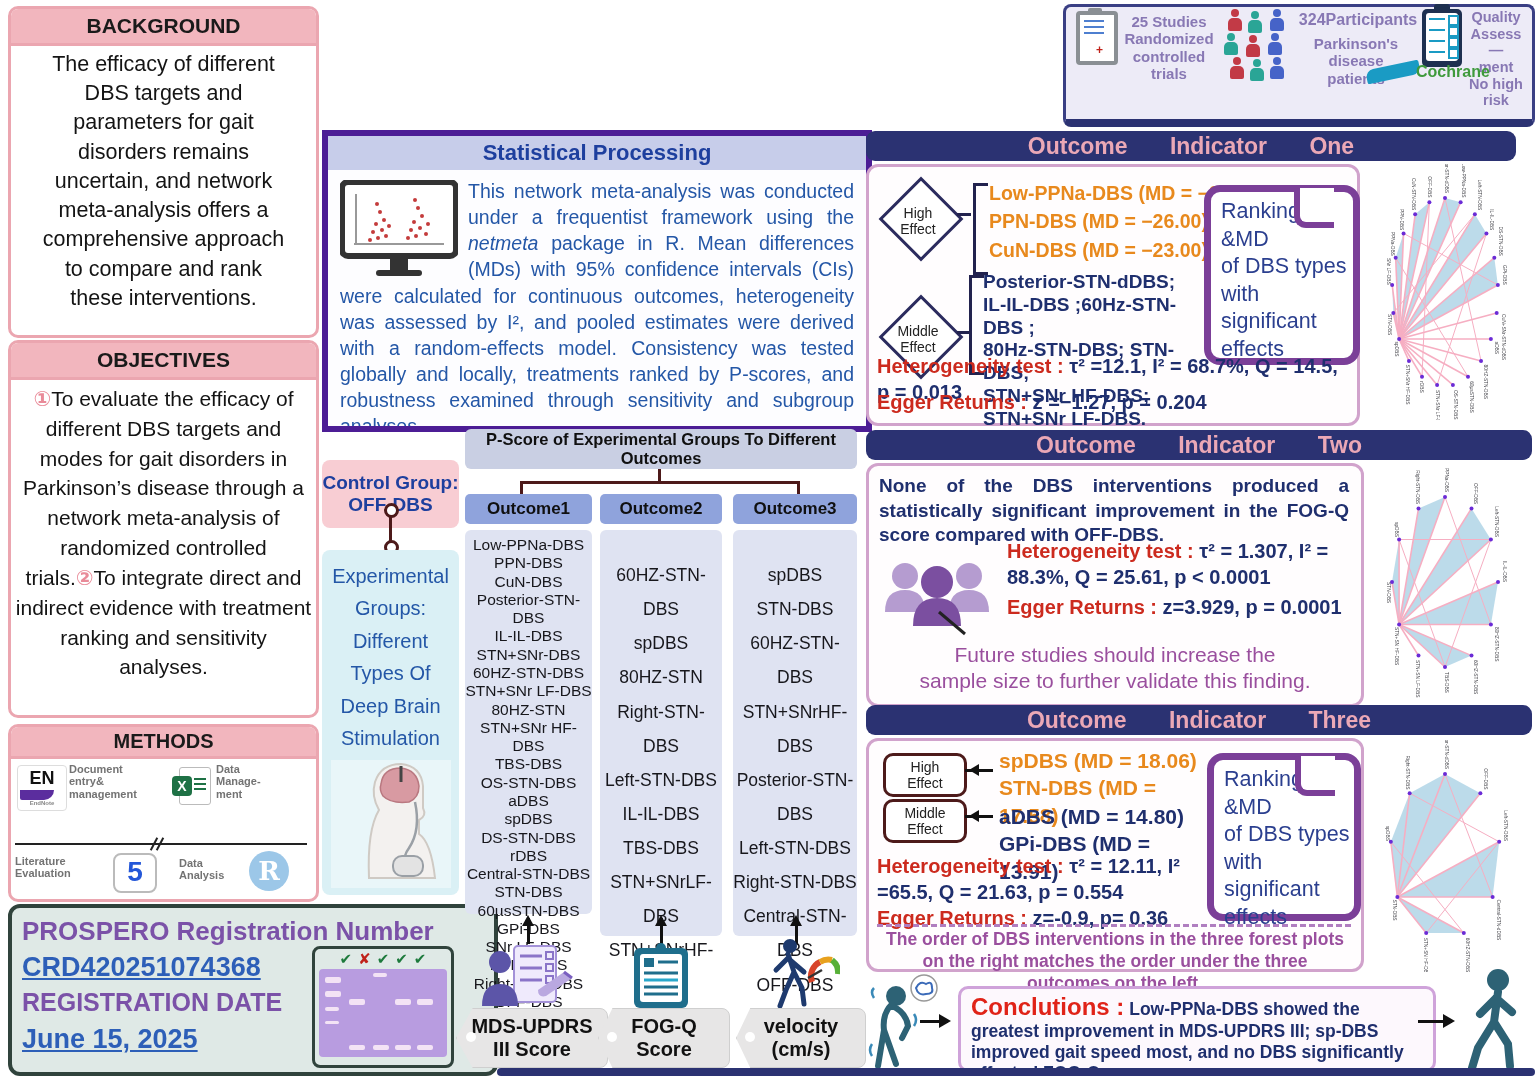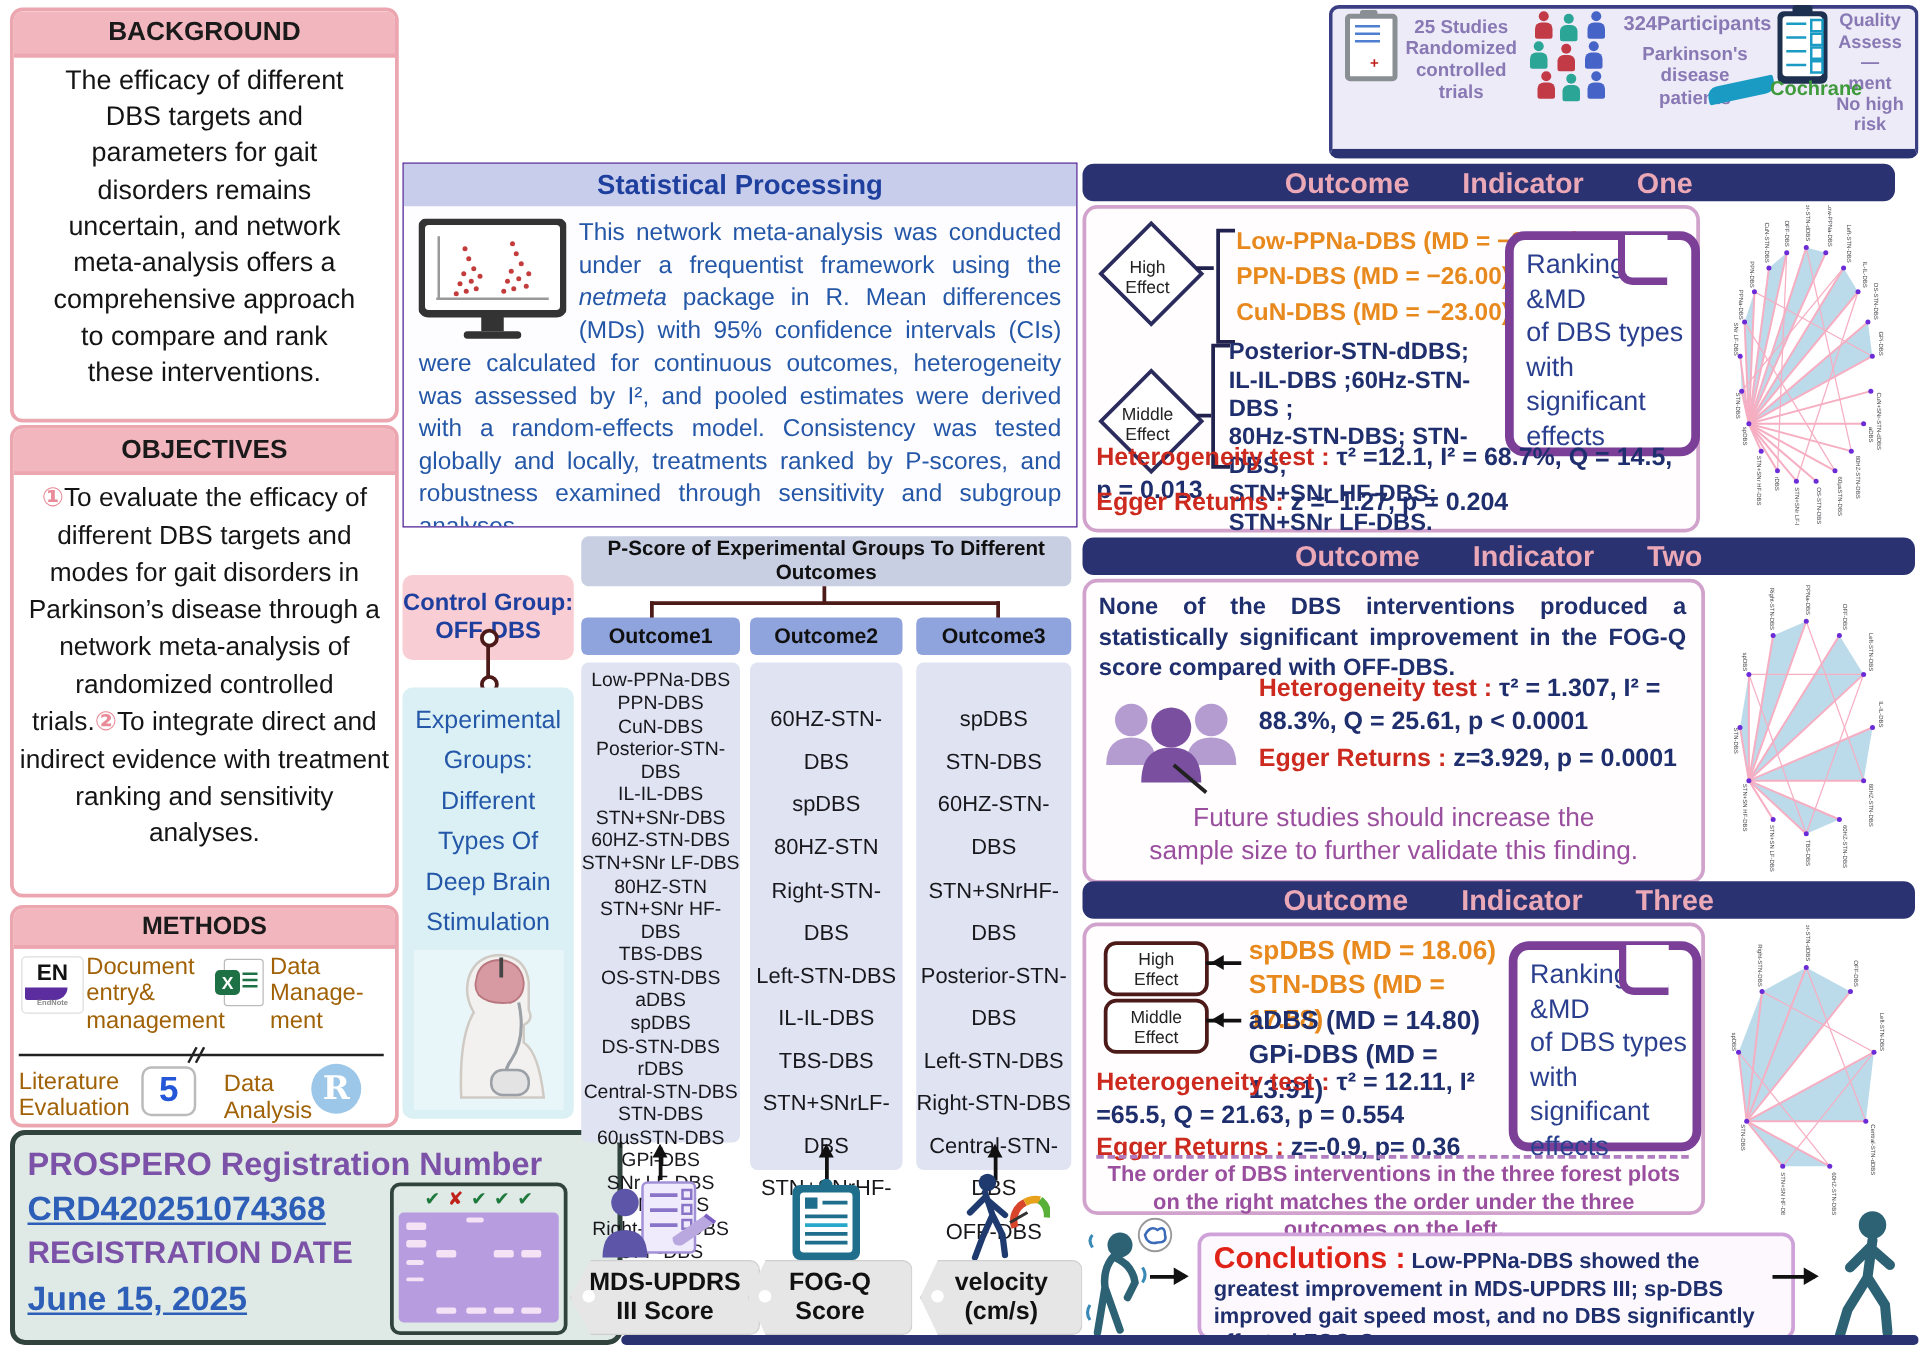--- a/index.html
+++ b/index.html
@@ -15,21 +15,21 @@
   .circnum{color:#e98b99;font-weight:bold;}
   
   .titlebox{background:#e9e7f5;border:4px solid #4e2c80;border-radius:12px;
             color:#1e3f9e;text-align:center;font-size:28px;line-height:1.38;
             display:flex;align-items:center;justify-content:center;}
   
   .charbox{background:#edebf7;border:3px solid #3a3f84;border-bottom:8px solid #2b3272;border-radius:8px;}
   .chartitle{color:#2d5fb8;font-size:22px;font-weight:bold;text-align:center;border-bottom:2px solid #b9b0d8;padding:2px 0;}
   .charstat{color:#8878b4;font-weight:bold;text-align:center;line-height:1.15;}
   
-  .statbox{border:1px solid #4c1d95;border-radius:0;overflow:hidden;background:#fdfdff;}
+  .statbox{border:6px solid #4c1d95;border-radius:0;overflow:hidden;background:#fdfdff;}
   .statbox .hd{background:#c7cdea;color:#1e3f9e;font-size:22px;font-weight:bold;text-align:center;padding:4px 0;}
   .statbody{color:#2457a7;font-size:19.5px;line-height:1.34;text-align:justify;padding:8px 12px 0 12px;}
   .statbody .monitor{float:left;width:118px;height:98px;margin:2px 10px 4px 0;}
   
   .ctrl{background:#f8cdd3;border-radius:8px;color:#1e3f9e;font-weight:bold;font-size:19px;
         text-align:center;display:flex;align-items:center;justify-content:center;}
   .expbox{background:#daf0f5;border-radius:8px;color:#2457a7;font-size:20px;text-align:center;line-height:1.62;}
   .connector{width:3px;background:#4d1a1a;}
   .conn-dot{width:9px;height:9px;border:3px solid #4d1a1a;border-radius:50%;background:#fff;}
   
@@ -67,21 +67,21 @@
   .notefold{width:34px;height:34px;background:#fff;border-left:6px solid #7b3f98;border-bottom:6px solid #7b3f98;
             border-bottom-left-radius:12px;}
   .effbox{border:3px solid #4d1a1a;border-radius:10px;background:#fff;color:#222;font-size:14px;
           text-align:center;line-height:1.15;display:flex;align-items:center;justify-content:center;}
   .dashline{border-top:3px dashed #b07ec0;}
   
   .concl{background:#fdf8fd;border:3px solid #cfa3da;border-radius:10px;padding:4px 10px;}
   .concl .lab{color:#e02318;font-size:24px;font-weight:bold;}
   .concl .txt{color:#1f2f6e;font-size:17.5px;font-weight:bold;}
   
-  .mlabel{color:#a16207;font-weight:normal;font-size:19px;line-height:1.12;}
+  .mlabel{color:#737373;font-weight:bold;font-size:11px;line-height:1.12;}
   .enbox{background:#fff;border:1px solid #ddd;border-radius:4px;color:#111;font-weight:bold;}
   .excel{background:#1e7145;color:#fff;font-weight:bold;border-radius:4px;text-align:center;}
   .rev5{background:#fff;border:2px solid #bbb;border-radius:8px;color:#2457d8;font-weight:bold;text-align:center;}
   .rcirc{background:#9cc7e8;border-radius:50%;color:#fff;text-align:center;font-family:"DejaVu Serif",serif;font-weight:bold;}
   
   .prospero{background:#dfe9e6;border:4px solid #30433c;border-radius:12px;padding-left:36px;}
   .ppurple{color:#7b52a8;font-weight:bold;}
   .plink{color:#2d5fb8;font-weight:bold;text-decoration:underline;}
   .gel{border:3px solid #30433c;border-radius:8px;background:#dfe9e6;}
   .gelinner{background:#b89ce0;border-radius:4px;position:relative;overflow:hidden;}

